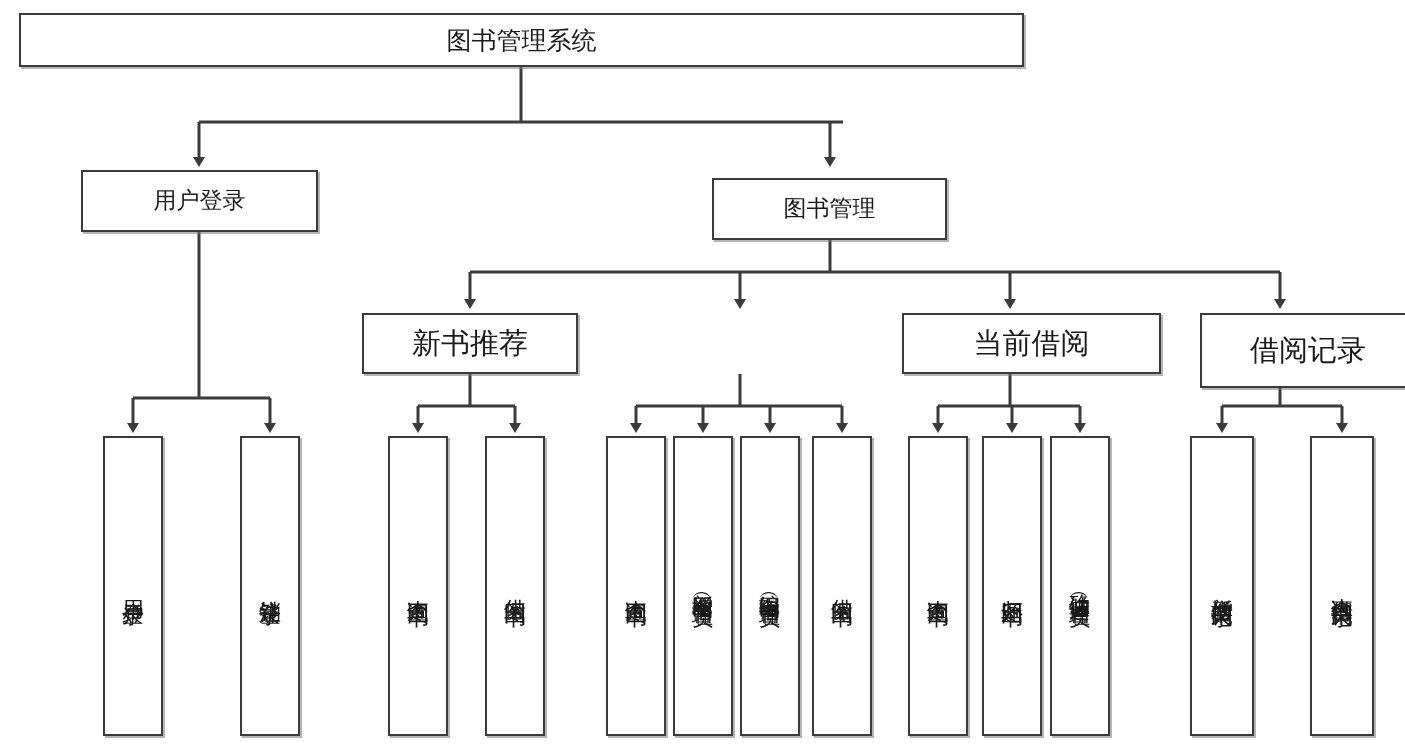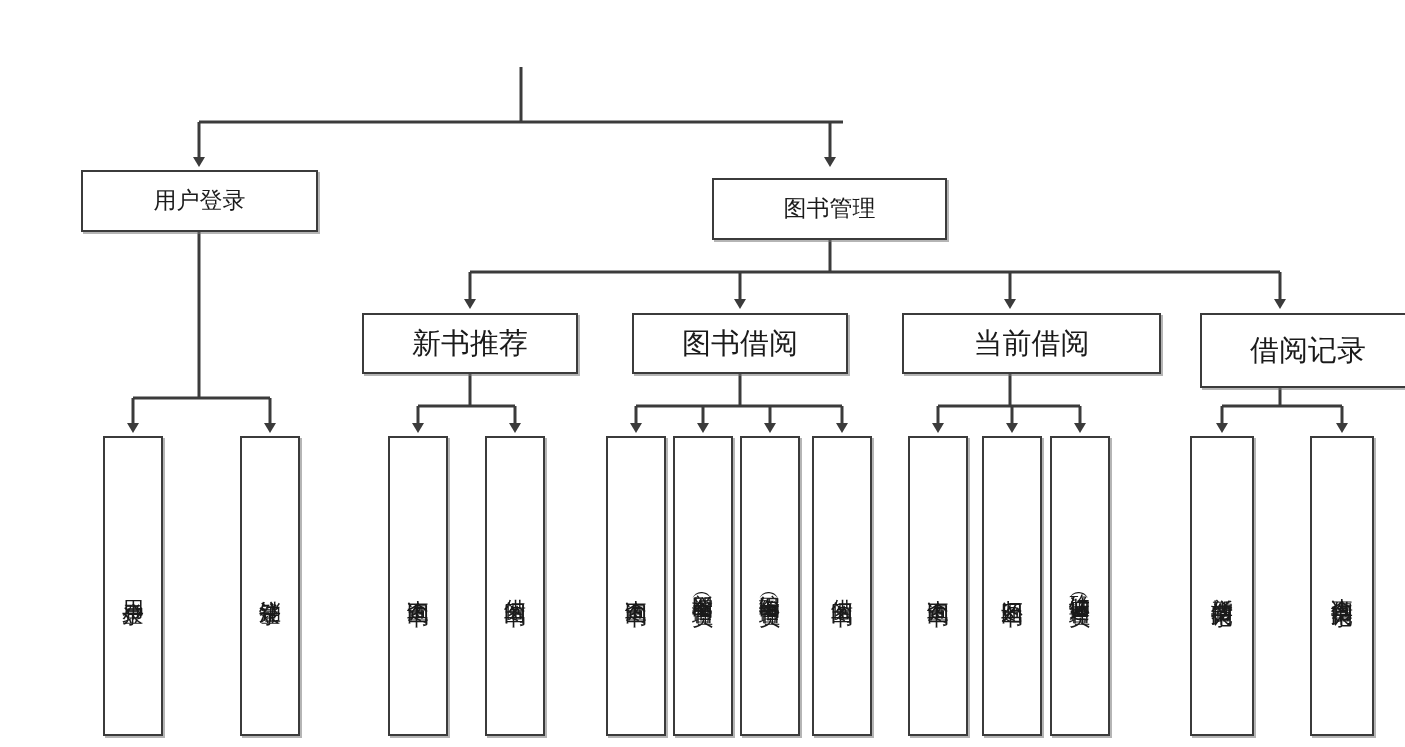--- a/index.html
+++ b/index.html
@@ -113,33 +113,33 @@
       <path d="M1012,406 L1012,424" marker-end="url(#arrow)"></path>
       <path d="M1080,406 L1080,424" marker-end="url(#arrow)"></path>
 
       <path d="M1280,374 L1280,406"></path>
       <path d="M1222,406 L1342,406"></path>
       <path d="M1222,406 L1222,424" marker-end="url(#arrow)"></path>
       <path d="M1342,406 L1342,424" marker-end="url(#arrow)"></path>
     </g>
   </svg>
 
+  <div class="node root" style="left:19px; top:13px; width:1005px; height:54px;">
+    <span class="lbl">图书管理系统</span>
+  </div>
 
   <div class="node lvl1" style="left:81px; top:170px; width:237px; height:62px;">
     <span class="lbl">用户登录</span>
   </div>
   <div class="node lvl1" style="left:712px; top:178px; width:235px; height:62px;">
     <span class="lbl">图书管理</span>
   </div>
 
   <div class="node lvl2" style="left:362px; top:313px; width:216px; height:61px;">
     <span class="lbl">新书推荐</span>
-  </div>
-  <div class="node lvl2" style="left:632px; top:313px; width:216px; height:61px;">
-    <span class="lbl">图书借阅</span>
   </div>
   <div class="node lvl2" style="left:902px; top:313px; width:259px; height:61px;">
     <span class="lbl">当前借阅</span>
   </div>
   <div class="node lvl2" style="left:1200px; top:313px; width:216px; height:75px;">
     <span class="lbl">借阅记录</span>
   </div>
 
   <div class="node leaf" style="left:103px; top:436px; width:60px; height:300px;">
     <span class="lbl">用户登录</span>

